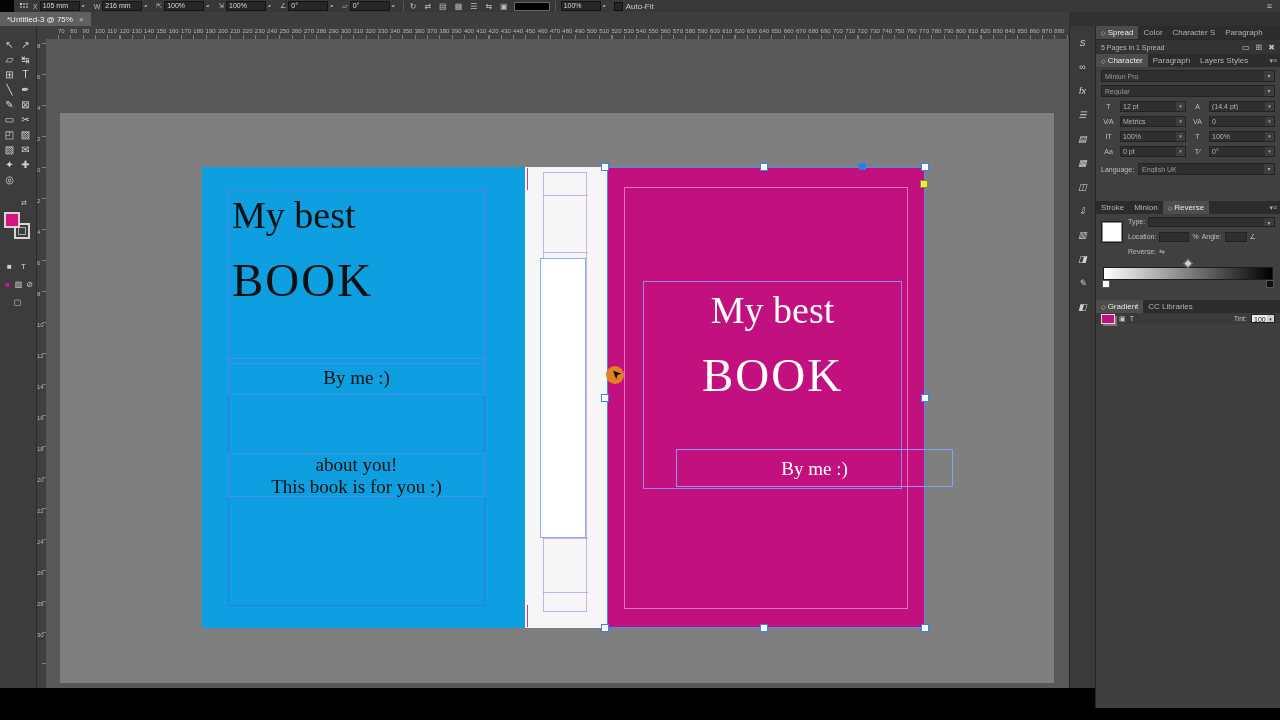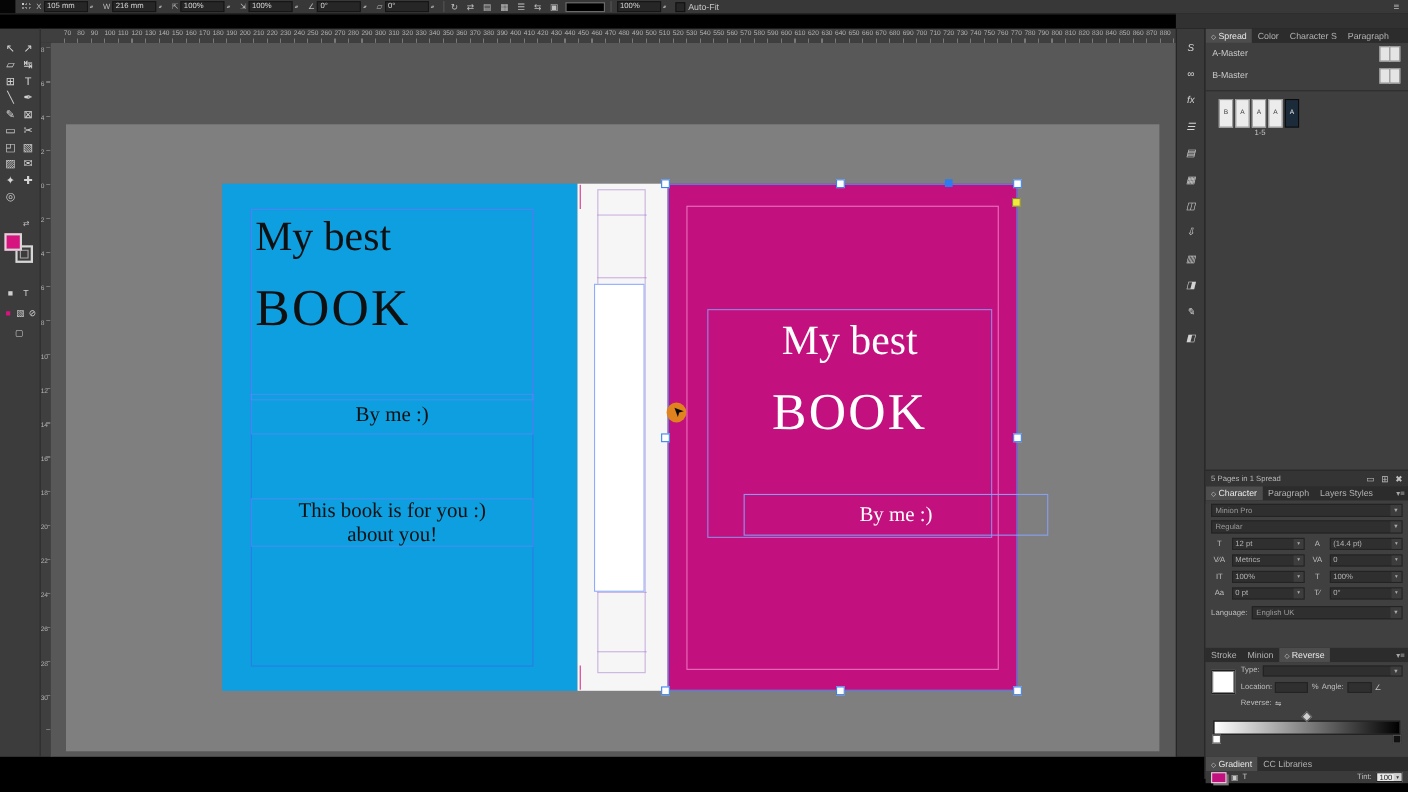--- a/index.html
+++ b/index.html
@@ -220,20 +220,26 @@
       <span class="cb-input">100%</span>
       <span class="cb-steppers">▴▾</span>
     </div>
     <div id="cb-autofit">
       <span id="cb-autofit-box"></span>
       <span id="cb-autofit-label">Auto-Fit</span>
     </div>
     <div id="cb-menu">≡</div>
   </div>
 
+  <div id="tab-bar">
+    <div id="doc-tab">
+      <span id="doc-tab-title">*Untitled-3 @ 75%</span>
+      <span id="doc-tab-close">×</span>
+    </div>
+  </div>
   <div id="top-right-gap"></div>
 
   <div id="ruler-h">
       <span class="htick" style="left: 22px;">70</span>
       <span class="htick" style="left: 34.3px;">80</span>
       <span class="htick" style="left: 46.6px;">90</span>
       <span class="htick" style="left: 58.9px;">100</span>
       <span class="htick" style="left: 71.2px;">110</span>
       <span class="htick" style="left: 83.5px;">120</span>
       <span class="htick" style="left: 95.8px;">130</span>
@@ -374,22 +380,22 @@
     <div id="pasteboard"></div>
 
     <div id="cover-left" style="background: rgb(13, 159, 223);">
       <div id="cl-margin" class="guide-rect"></div>
       <div id="cl-frame-title" class="guide-rect">
         <div id="cl-t1" class="book-serif">My best</div>
         <div id="cl-t2" class="book-serif">BOOK</div>
       </div>
       <div id="cl-frame-byline" class="guide-rect book-serif">By me :)</div>
       <div id="cl-frame-ded" class="guide-rect book-serif">
+        <div>about you!</div>
         <div>This book is for you :)</div>
-        <div>about you!</div>
       </div>
     </div>
 
     <div id="spine">
       <div id="spine-inner" class="guide-rect"></div>
       <div class="spine-div" style="top:28px;"></div>
       <div class="spine-div" style="top:85px;"></div>
       <div class="spine-div" style="top:371px;"></div>
       <div class="spine-div" style="top:425px;"></div>
       <div id="spine-col" class="guide-rect"></div>
@@ -446,35 +452,20 @@
           <span class="ptab-label">Color</span>
         </div>
         <div class="ptab">
           <span class="ptab-label">Character S</span>
         </div>
         <div class="ptab">
           <span class="ptab-label">Paragraph</span>
         </div>
       </div>
 
-    <div id="pages-body">
-      <div id="masters-list">
-          <div class="master-row"><span class="master-name">A-Master</span><div class="master-icons"></div></div>
-          <div class="master-row"><span class="master-name">B-Master</span><div class="master-icons"></div></div>
-        </div>
-      <div id="masters-divider"></div>
-      <div id="thumbs">
-          <div class="thumb">B</div>
-          <div class="thumb">A</div>
-          <div class="thumb">A</div>
-          <div class="thumb">A</div>
-          <div class="thumb selected">A</div>
-        </div>
-      <div id="range-label">1-5</div>
-    </div>
     <div id="pages-footer">
       <span id="pages-status">5 Pages in 1 Spread</span>
       <span class="spacer"></span>
     <span class="pf-icon">▭</span>
         <span class="pf-icon">⊞</span>
         <span class="pf-icon">✖</span>
       </div>
 
     <div class="tabs-row" id="tabs-text">
         <div class="ptab active">

